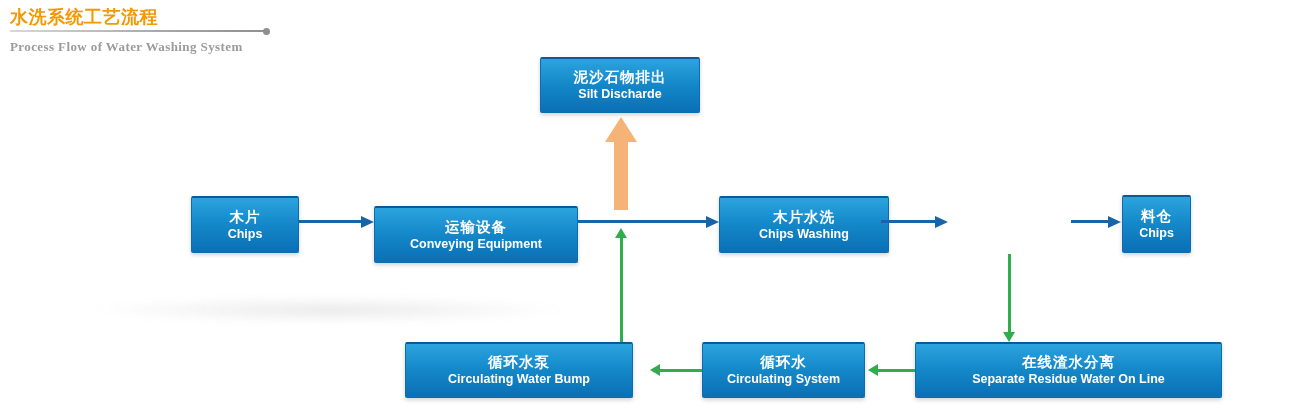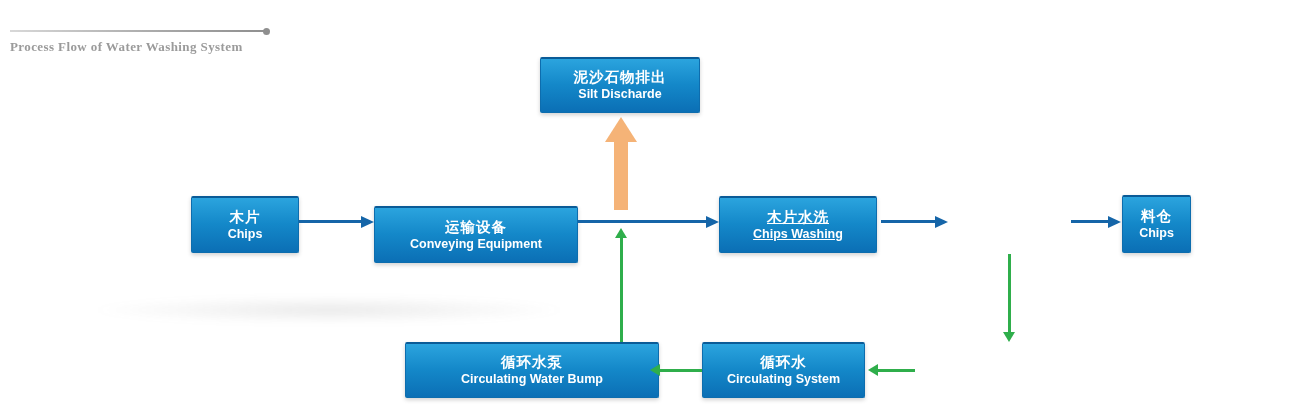--- a/index.html
+++ b/index.html
@@ -46,24 +46,24 @@
     border-radius:2px;
     color:#ffffff; text-align:left;
     box-shadow:0 2px 4px rgba(0,0,0,0.18);
   }
   .node .zh { font-size:14.5px; font-weight:bold; letter-spacing:1px; line-height:1.3; }
   .node .en { font-size:12.5px; font-weight:bold; line-height:1.25; }
 
   .n-chips       { left:191px; top:196px; width:108px; height:57px; }
   .n-conveying   { left:374px; top:196px; width:204px; height:57px;margin-top:10px; }
   .n-silt        { left:540px; top:57px;  width:160px; height:56px; }
-  .n-washing     { left:719px; top:196px; width:158px; height:57px;text-decoration:underline; }
+  .n-washing     { left:719px; top:196px; width:170px; height:57px; }
   .n-dehydration { left:947px; top:196px; width:123px; height:57px; }
   .n-hopper      { left:1122px;top:195px; width:69px;  height:58px; }
-  .n-bump        { left:405px; top:342px; width:254px; height:56px; }
+  .n-bump        { left:405px; top:342px; width:228px; height:56px; }
   .n-circwater   { left:702px; top:342px; width:163px; height:56px; }
   .n-separate    { left:915px; top:342px; width:307px; height:56px; }
 
   
   .shaft, .head { position:absolute; }
   .shaft-h { height:3px; background:#1565A8; }
   .shaft-v { width:3px;  background:#2FAE4B; }
   .head { width:0; height:0; }
   .head-right { border-top:6px solid transparent; border-bottom:6px solid transparent; border-left:13px solid #1565A8; }
   .g-head-left  { border-top:6px solid transparent; border-bottom:6px solid transparent; border-right:10px solid #2FAE4B; }
@@ -73,20 +73,21 @@
   .orange-shaft { position:absolute; left:614px; top:140px; width:14px; height:70px; background:#F5B377; }
   .orange-head  { position:absolute; left:605px; top:117px; width:0; height:0;
                   border-left:16px solid transparent; border-right:16px solid transparent;
                   border-bottom:25px solid #F5B377; }
 </style>
 </head>
 <body>
 
 <div class="stage">
 
+  <div class="title-zh">水洗系统工艺流程</div>
   <div class="title-rule"></div>
   <div class="title-rule-dot"></div>
   <div class="title-en">Process Flow of Water Washing System</div>
 
   <div class="smudge"></div>
 
   <div class="node n-chips">
     <span class="zh">木片</span>
     <span class="en">Chips</span>
   </div>
@@ -106,20 +107,24 @@
     <span class="zh">料仓</span>
     <span class="en">Chips</span>
   </div>
   <div class="node n-bump">
     <span class="zh">循环水泵</span>
     <span class="en">Circulating Water Bump</span>
   </div>
   <div class="node n-circwater">
     <span class="zh">循环水</span>
     <span class="en">Circulating System</span>
+  </div>
+  <div class="node n-separate">
+    <span class="zh">在线渣水分离</span>
+    <span class="en">Separate Residue Water On Line</span>
   </div>
 
   <div>
     <div class="shaft shaft-h" style="left:299px; top:220px; width:62px;"></div>
     <div class="head head-right" style="left:361px; top:216px;"></div>
   </div>
   <div>
     <div class="shaft shaft-h" style="left:578px; top:220px; width:128px;"></div>
     <div class="head head-right" style="left:706px; top:216px;"></div>
   </div>

